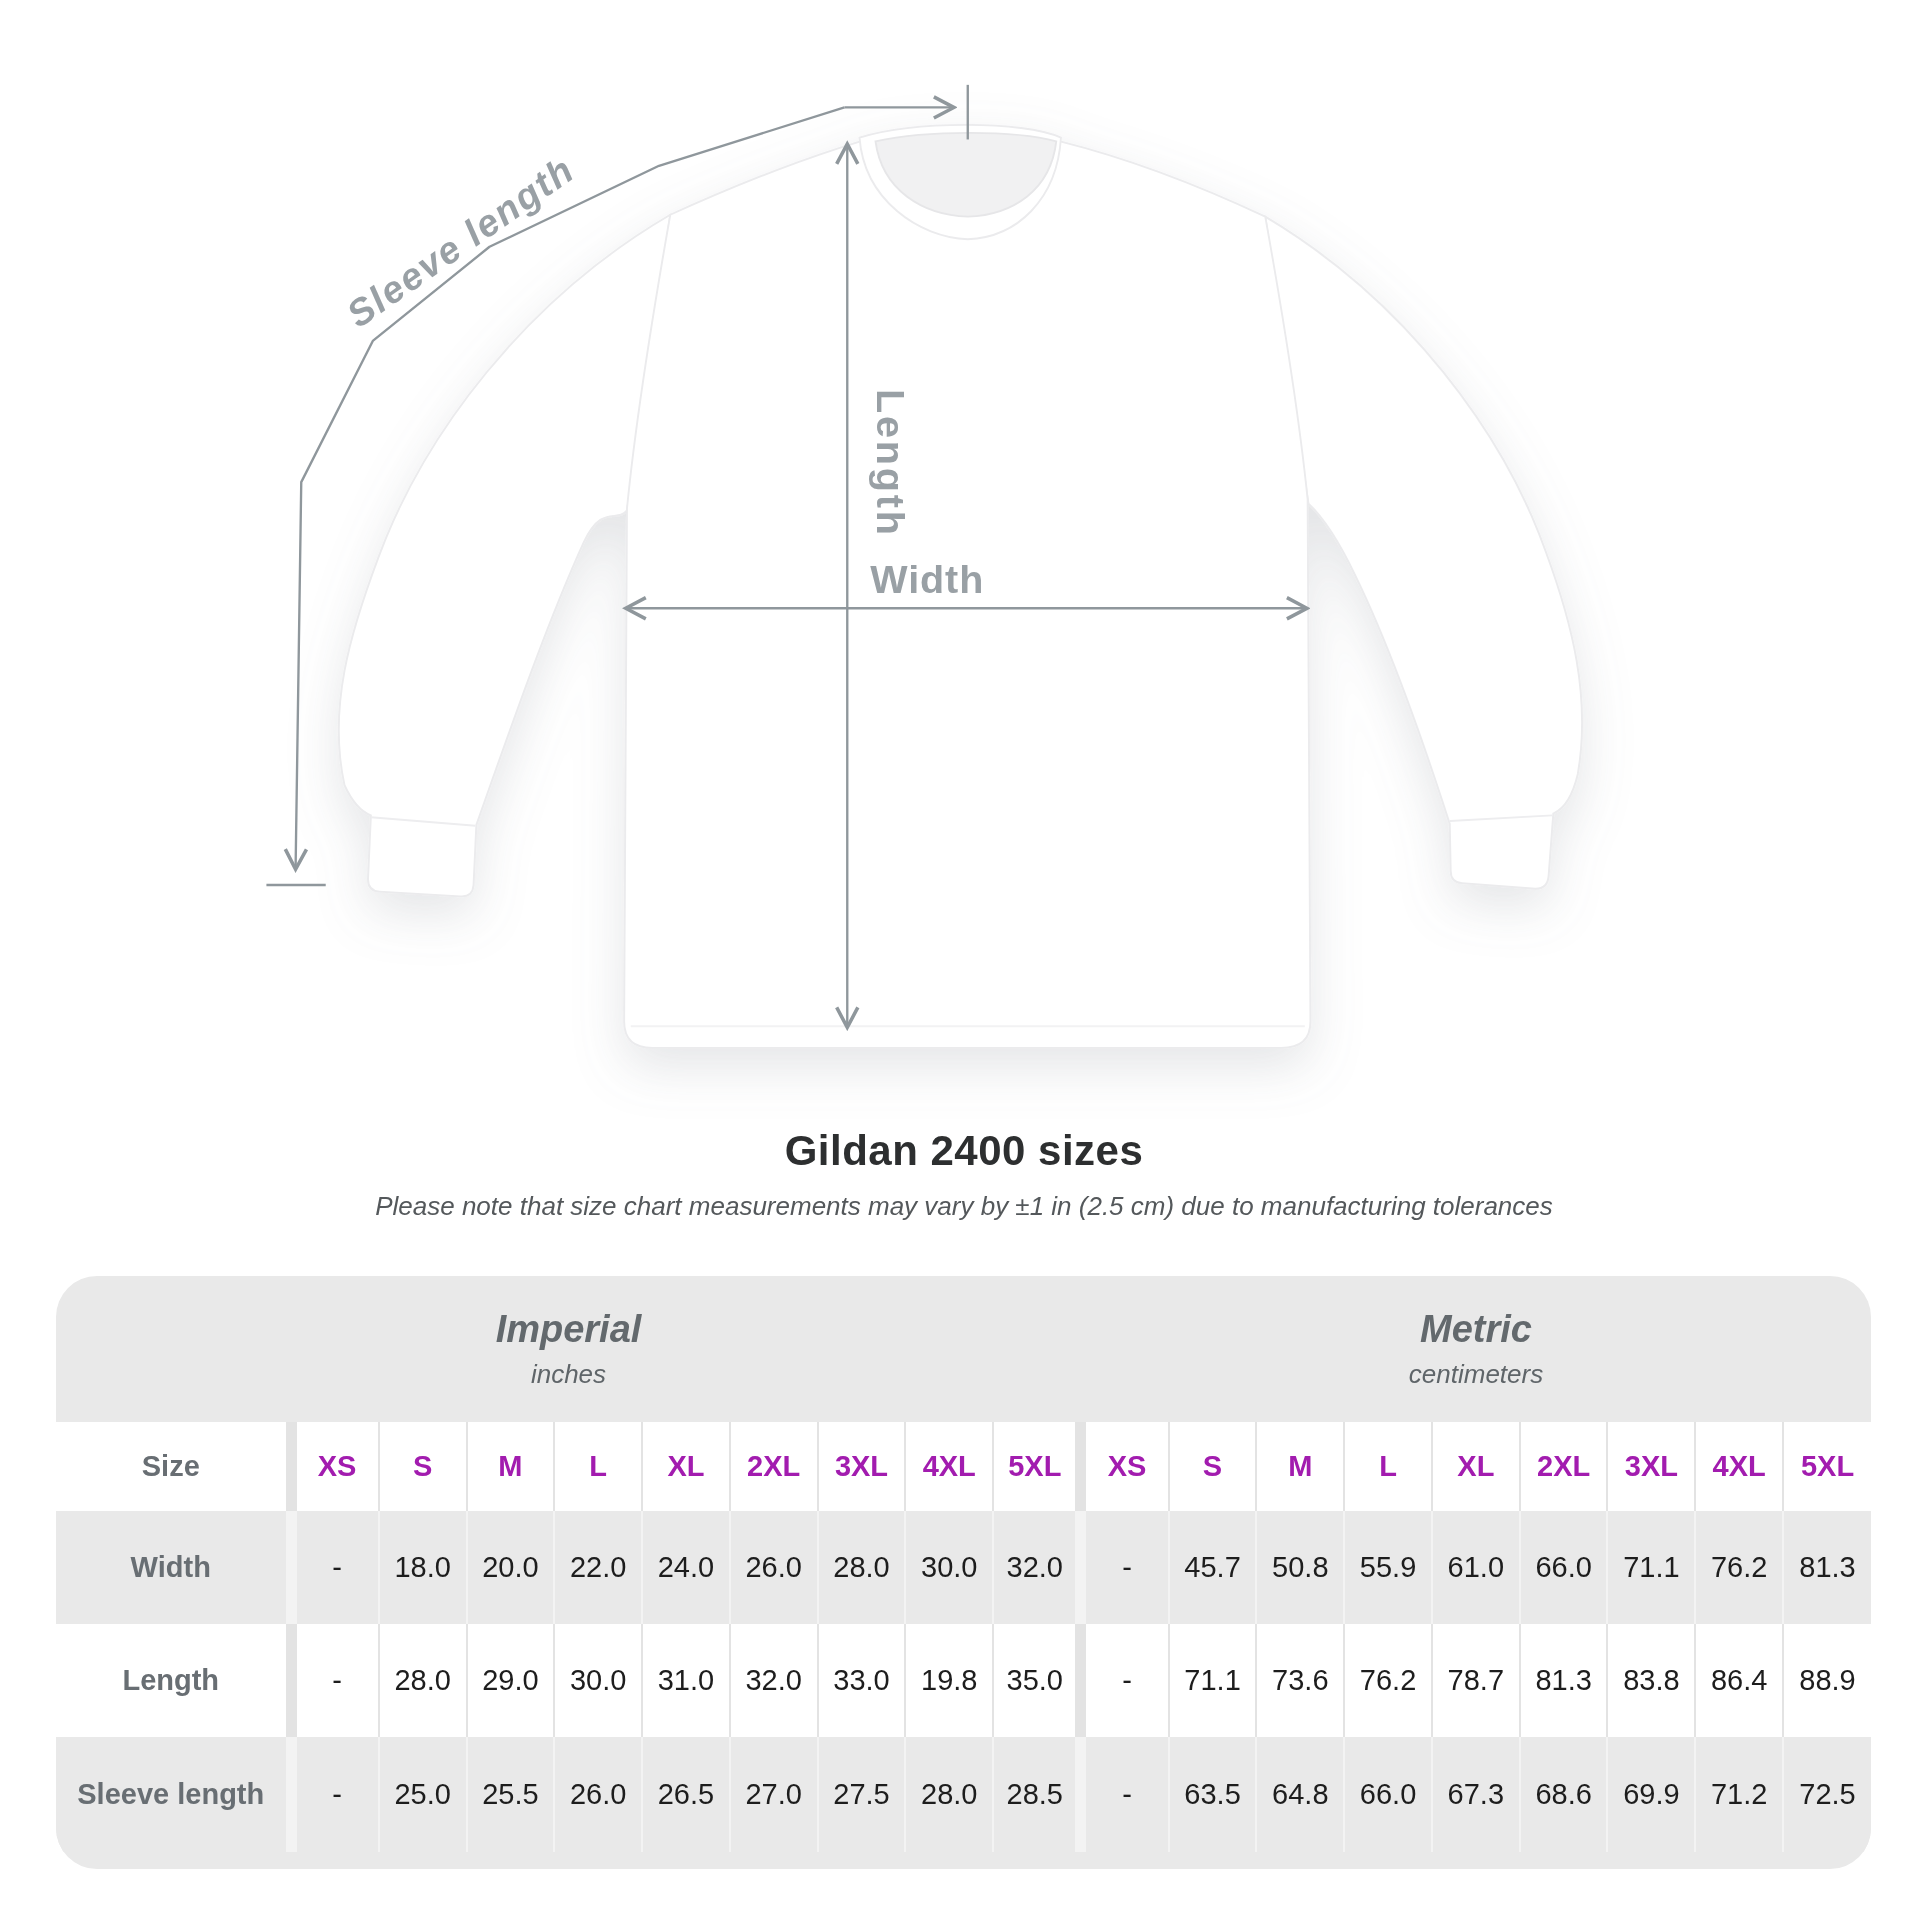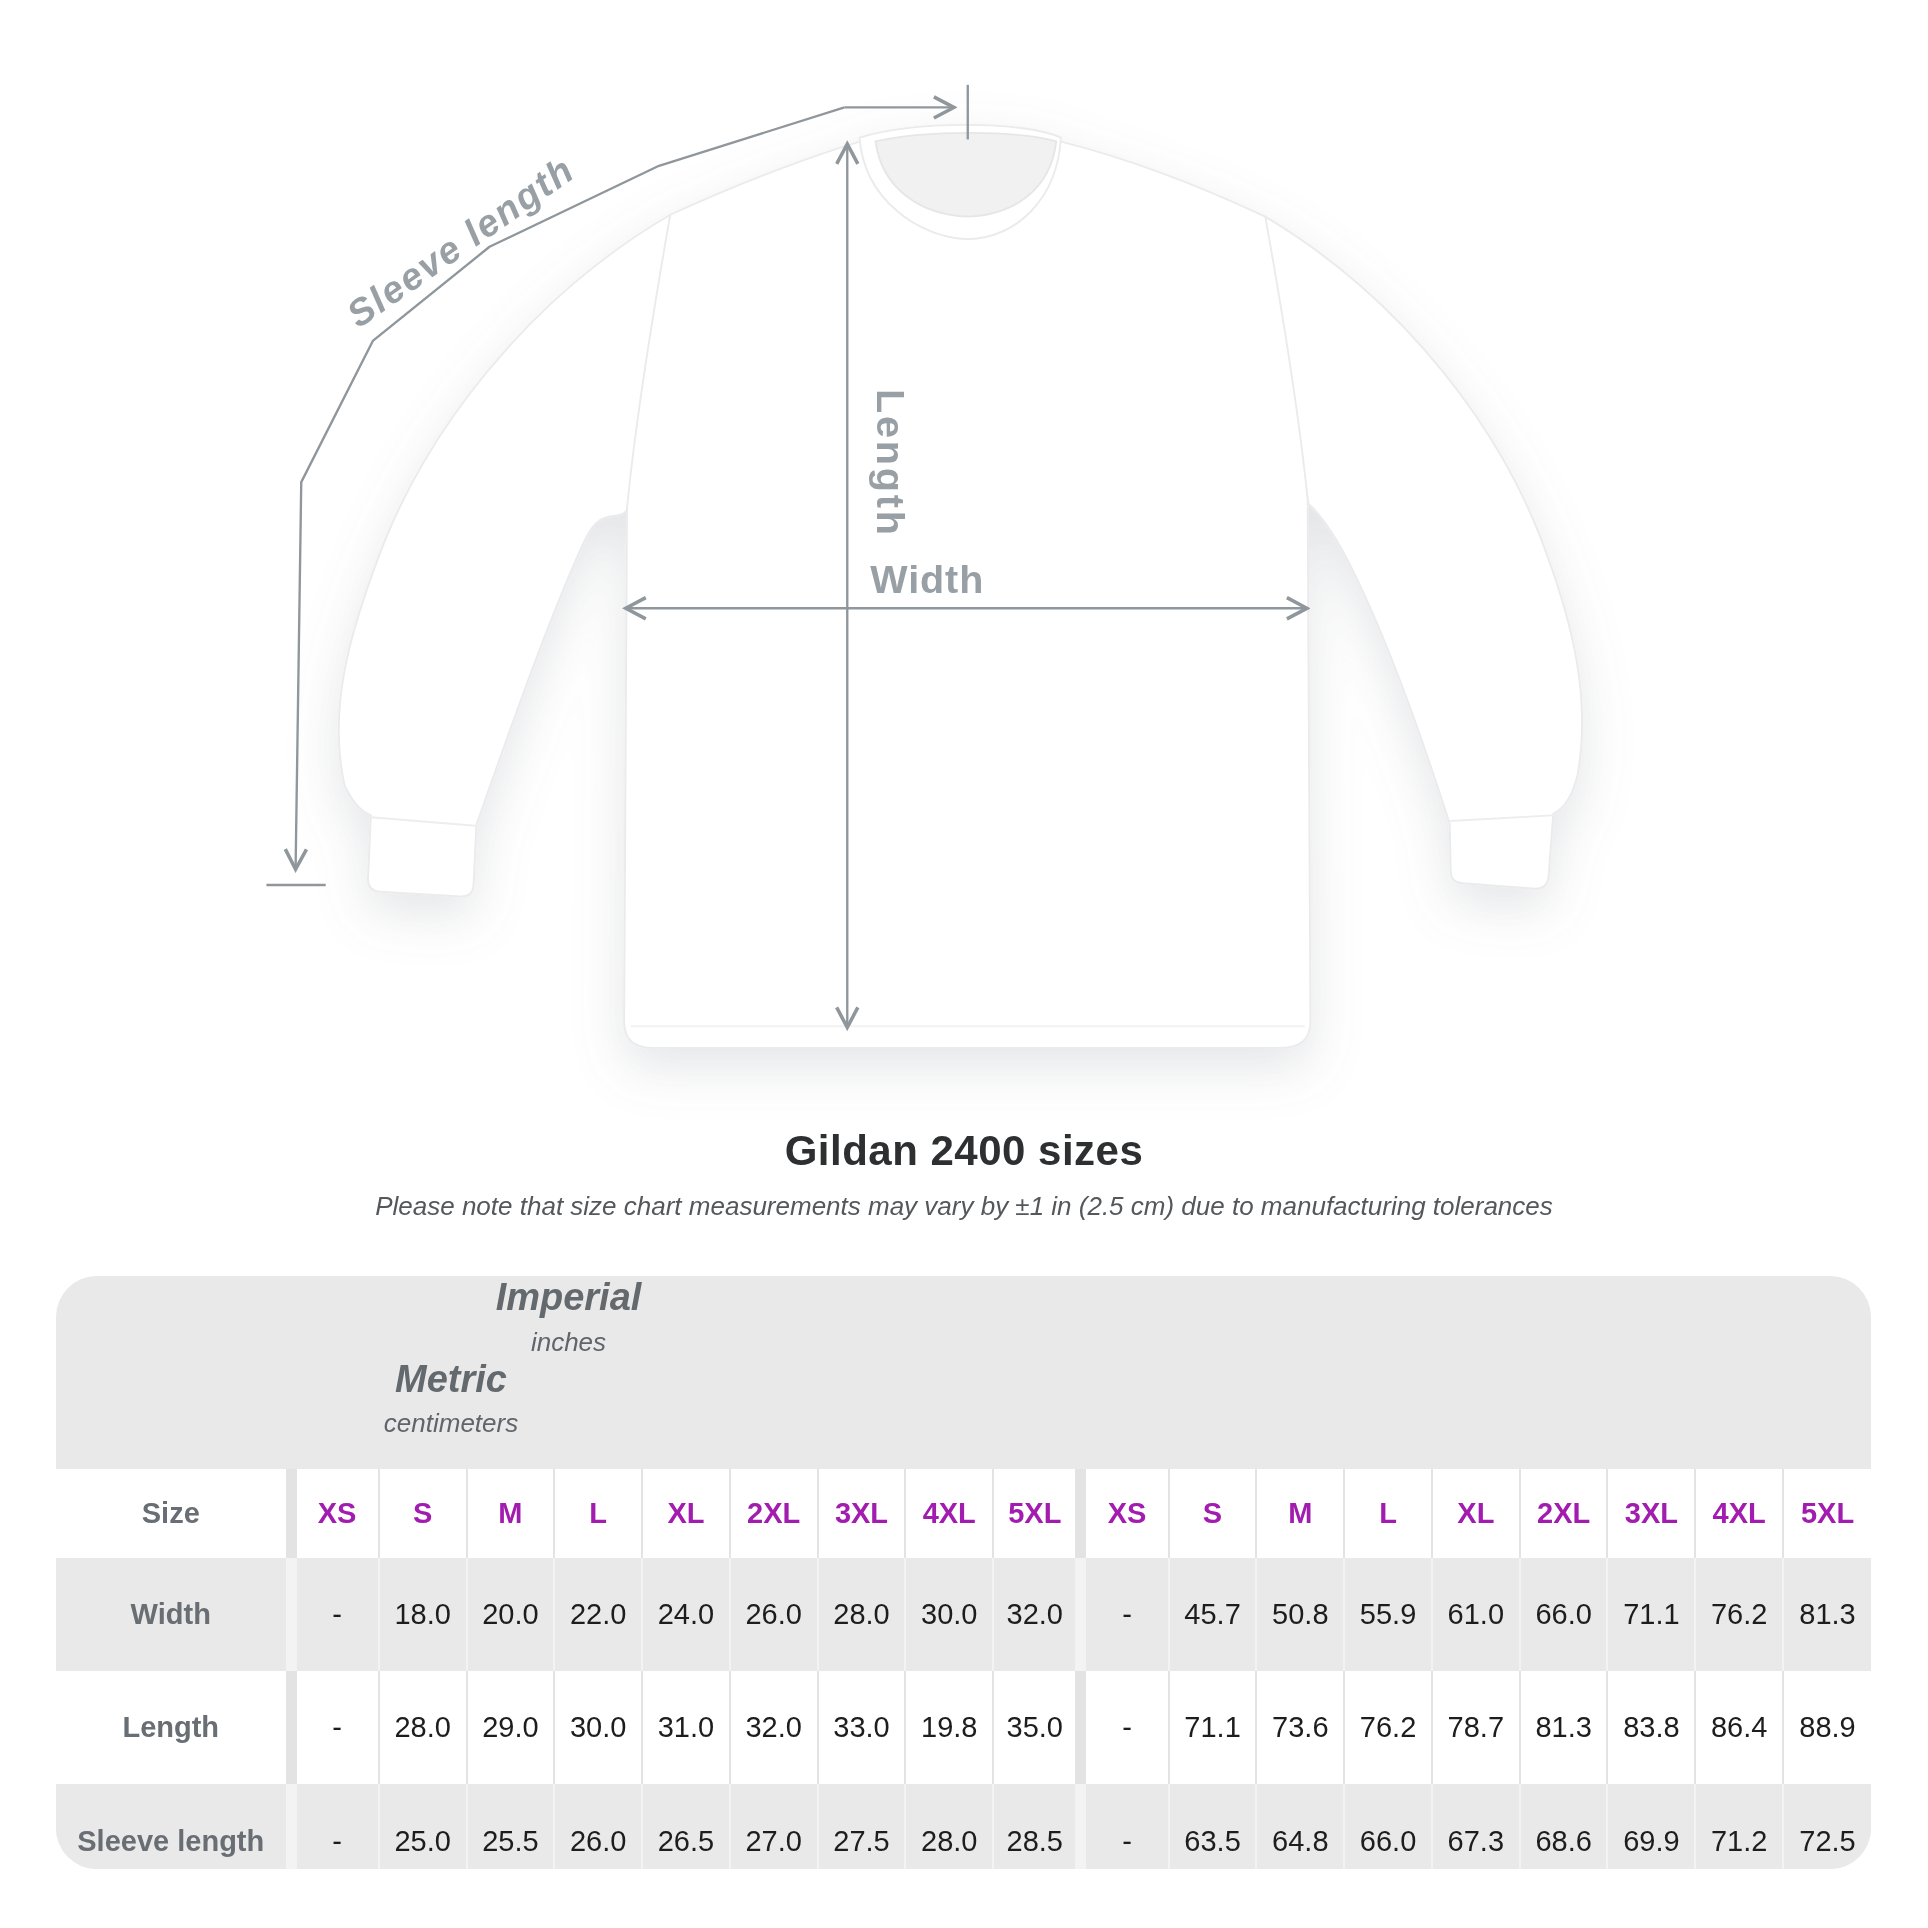--- a/index.html
+++ b/index.html
@@ -13,27 +13,27 @@
     font-size:42px;font-weight:bold;color:#2d2f30;letter-spacing:0.5px;
   }
   .subtitle{
     position:absolute;top:1191px;left:0;width:1928px;text-align:center;
     font-size:26px;font-style:italic;color:#54585b;
   }
   .chart{
     position:absolute;top:1276px;left:56px;width:1815px;height:593px;
     background:#e9e9e9;border-radius:41px;overflow:hidden;
   }
-  .groups{display:flex;height:146px;flex-direction:column;}
+  .groups{display:flex;height:146px;}
   .group{display:flex;flex-direction:column;justify-content:center;align-items:center;row-gap:7.5px;}
   .group-imperial{width:1025px;}
   .group-metric{width:790px;}
   .gname{font-size:38px;font-weight:bold;font-style:italic;color:#63696d;}
   .gunit{font-size:26px;font-style:italic;color:#5f6569;}
-  table.sizes{border-collapse:collapse;table-layout:fixed;width:1815px;margin-top:47px;}
+  table.sizes{border-collapse:collapse;table-layout:fixed;width:1815px;}
   table.sizes col.c-label{width:235px;}
   table.sizes th,table.sizes td{padding:0;text-align:center;vertical-align:middle;}
   .lbl{font-size:29px;font-weight:bold;color:#686e73;}
   .val{font-size:29px;font-weight:normal;color:#1d1d1d;border-left:2.8px solid #e3e3e3;}
   .val.wide{border-left-width:11.3px;}
   .row-white{background:#ffffff;}
   .row-gray{background:#e9e9e9;}
   .row-gray .val{border-left-color:#f3f3f3;}
   .head-row{height:89px;}
   .data-row{height:113px;}

